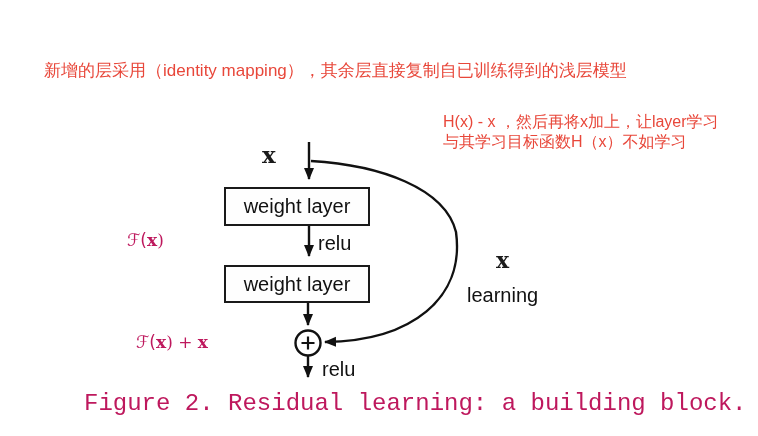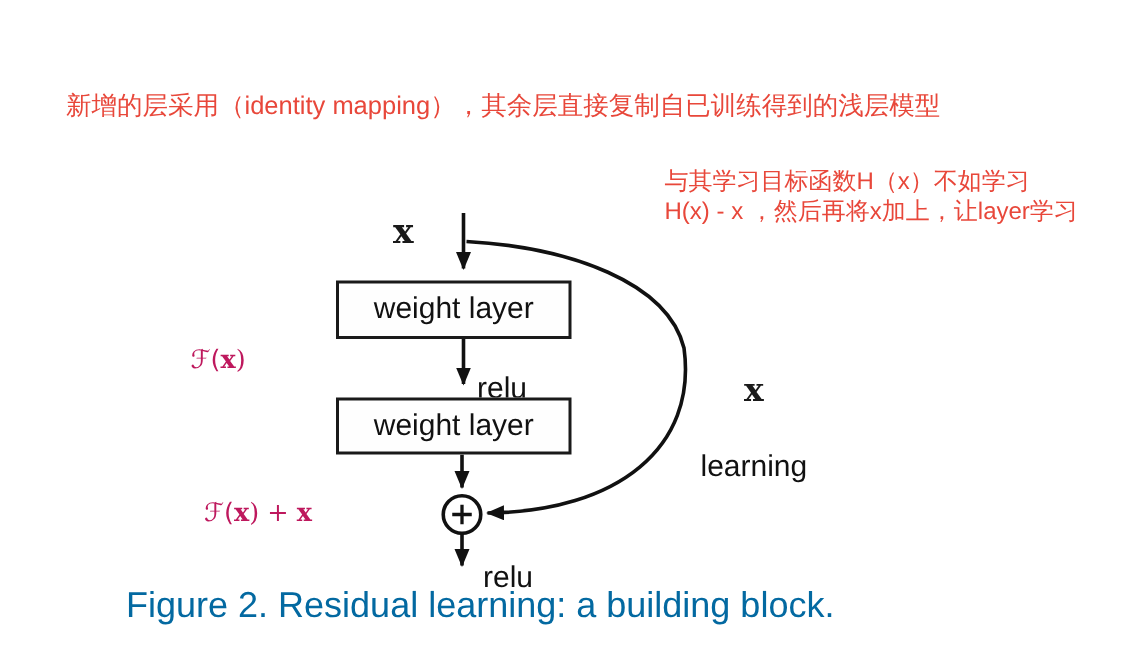--- a/index.html
+++ b/index.html
@@ -10,59 +10,59 @@
   }
   .abs{position:absolute;white-space:nowrap;}
   .note{
     color:#e8473a;
     font-family:"Liberation Sans",sans-serif;
   }
   .top-note{left:44px;top:60px;font-size:17px;line-height:22px;}
   .side-note{left:443px;top:112px;font-size:16px;line-height:20px;}
   .side-note div{white-space:nowrap;}
   .box{
-    position:absolute;left:224px;width:157px;height:39px;
+    position:absolute;left:224px;width:146px;height:39px;
     border:2.5px solid #1a1a1a;background:#fefefe;box-sizing:border-box;
     display:flex;align-items:center;justify-content:center;
     font-size:20px;color:#111;
   }
   .box1{top:187px;}
   .box2{top:265px;height:38px;}
-  .lbl{color:#111;font-size:20px;margin-top:16px;}
+  .lbl{color:#111;font-size:20px;}
   .relu1{left:318px;top:232px;}
   .relu2{left:322px;top:358px;}
   .identity-lbl{left:467px;top:284px;}
   .mathx{
     font-family:"DejaVu Serif","Liberation Serif",serif;
     font-weight:bold;color:#1a1a1a;
   }
   .x-top{left:262px;top:143px;font-size:23px;line-height:23px;}
   .x-right{left:496px;top:249px;font-size:22px;line-height:22px;}
   .math{
     color:#be185d;font-size:17px;line-height:25px;
     font-family:"DejaVu Serif","Liberation Serif",serif;
   }
   .f-script{font-family:"DejaVu Sans","DejaVu Serif",serif;font-style:normal;}
   .math .bx{font-weight:bold;}
   .f-label{left:127px;top:228px;}
   .sum-label{left:136px;top:330px;}
   .caption{
-    left:84px;top:390px;font-size:24px;color:#0369a1;
-    font-family:Liberation Sans, sans-serif;
+    left:84px;top:390px;font-size:24px;color:#be185d;
+    font-family:Liberation Mono, monospace;
   }
   svg.wires{position:absolute;left:0;top:0;pointer-events:none;}
 </style>
 </head>
 <body>
 
 <div class="abs note top-note">新增的层采用（identity mapping），其余层直接复制自已训练得到的浅层模型</div>
 
 <div class="abs note side-note">
+  <div>H(x) - x ，然后再将x加上，让layer学习</div>
   <div>与其学习目标函数H（x）不如学习</div>
-  <div>H(x) - x ，然后再将x加上，让layer学习</div>
 </div>
 
 <svg class="wires" width="758" height="436" viewBox="0 0 758 436">
   <defs>
     <marker id="ah" markerUnits="userSpaceOnUse" markerWidth="13" markerHeight="11" refX="11" refY="5" orient="auto">
       <path d="M0,0 L12,5 L0,10 Z" fill="#111"></path>
     </marker>
   </defs>
   <path d="M309,142 L309,179" stroke="#111" stroke-width="2.4" fill="none" marker-end="url(#ah)"></path>
   <path d="M309,226 L309,256" stroke="#111" stroke-width="2.4" fill="none" marker-end="url(#ah)"></path>

